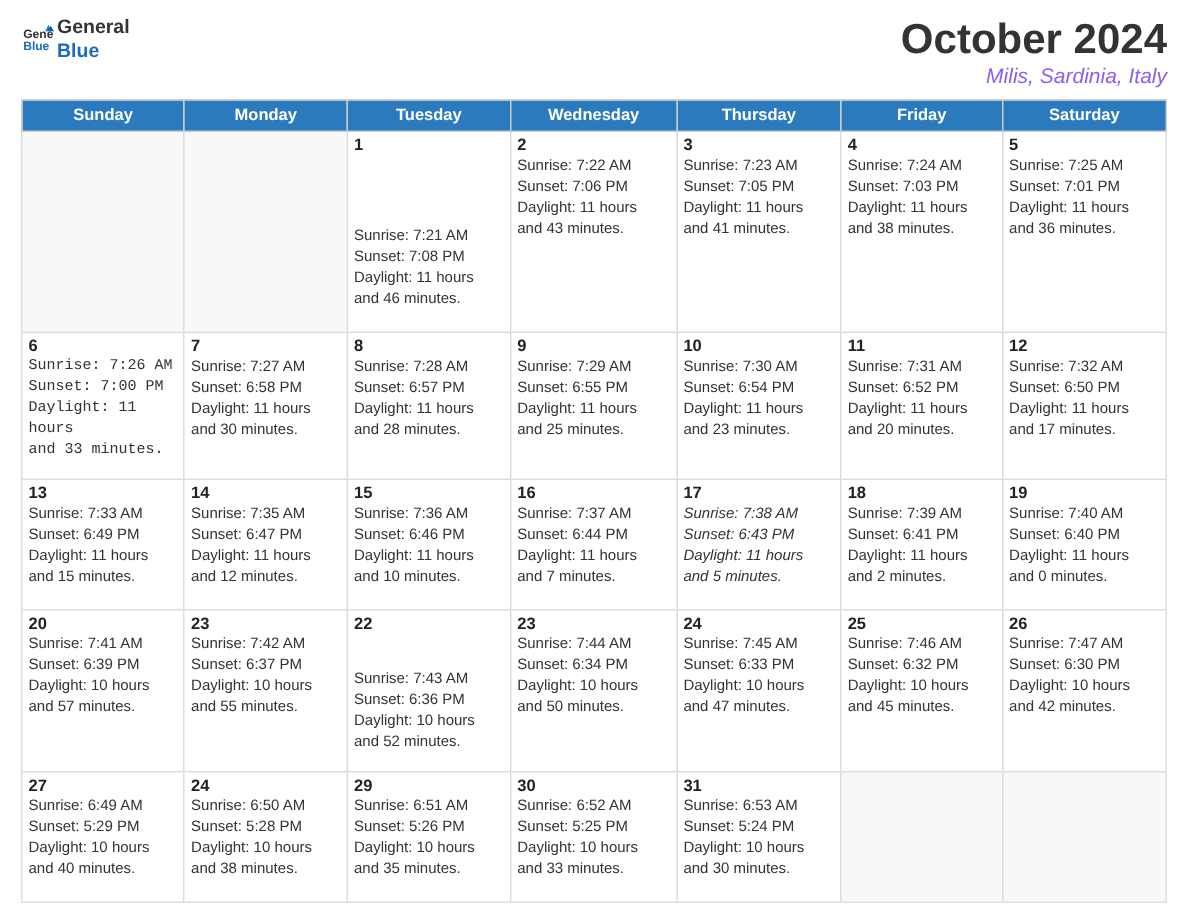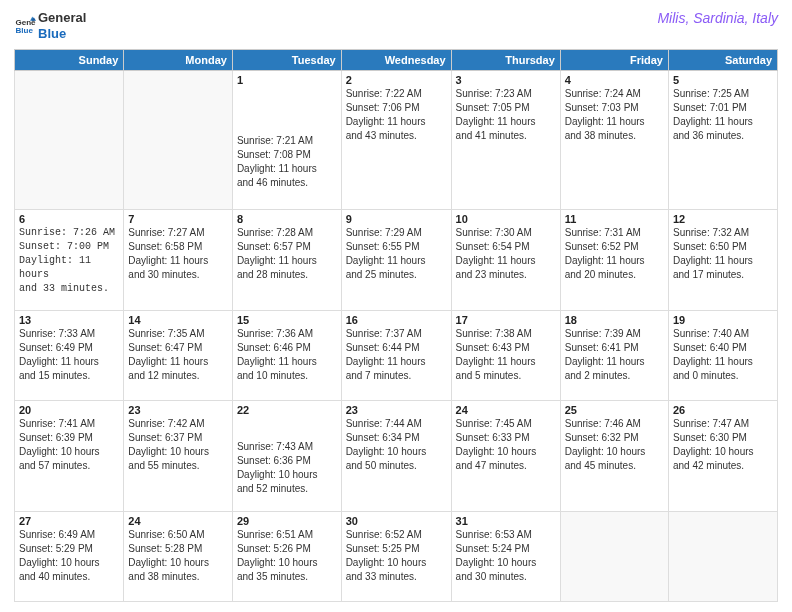--- a/index.html
+++ b/index.html
@@ -56,22 +56,22 @@
     }
     .calendar {
       flex: 1;
       border-collapse: collapse;
       width: 100%;
       font-size: 10.5px;
     }
     .calendar th {
       background-color: #2a7abd;
       color: #fff;
-      text-align: right;
-      padding: 4px 5px;
+      text-align: center;
+      padding: 4px 16px;
       font-size: 11px;
       border: 1px solid #ccc;
     }
     .calendar td {
       vertical-align: top;
       padding: 3px 4px;
       border: 1px solid #ddd;
       background: #fff;
       height: 80px;
       width: 113px;
@@ -109,20 +109,21 @@
         <text x="2" y="25" font-size="11" font-weight="bold" fill="#1a6bbd" font-family="Arial">Blue</text>
         <polygon points="22,8 28,8 25,2" fill="#2a7abd"></polygon>
         <polygon points="24,8 30,8 27,3" fill="#1a5a9e"></polygon>
       </svg>
       <div>
         <div class="logo-text">General</div>
         <div class="logo-text"><span>Blue</span></div>
       </div>
     </div>
     <div class="title-block">
+      <div class="main-title">October 2024</div>
       <div class="subtitle">Milis, Sardinia, Italy</div>
     </div>
   </div>
 
   <table class="calendar">
     <thead>
       <tr>
       <th>Sunday</th>
           <th>Monday</th>
           <th>Tuesday</th>
@@ -247,21 +248,21 @@
           </td>
           <td>
             <span class="day-num">16</span>
             <div class="day-info" style="white-space: pre-line;">Sunrise: 7:37 AM
 Sunset: 6:44 PM
 Daylight: 11 hours
 and 7 minutes.</div>
           </td>
           <td>
             <span class="day-num">17</span>
-            <div class="day-info" style="white-space: pre-line;">Sunrise: 7:38 AM
+            <div class="day-info" style="white-space: pre-line; font-style: italic;">Sunrise: 7:38 AM
 Sunset: 6:43 PM
 Daylight: 11 hours
 and 5 minutes.</div>
           </td>
           <td>
             <span class="day-num">18</span>
             <div class="day-info" style="white-space: pre-line;">Sunrise: 7:39 AM
 Sunset: 6:41 PM
 Daylight: 11 hours
 and 2 minutes.</div>

